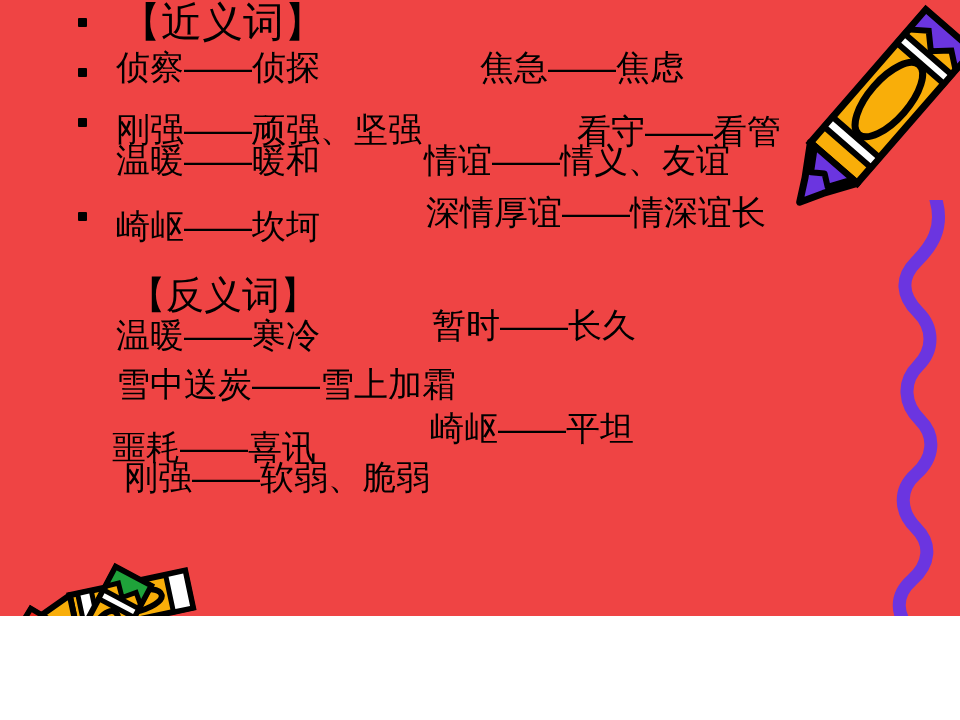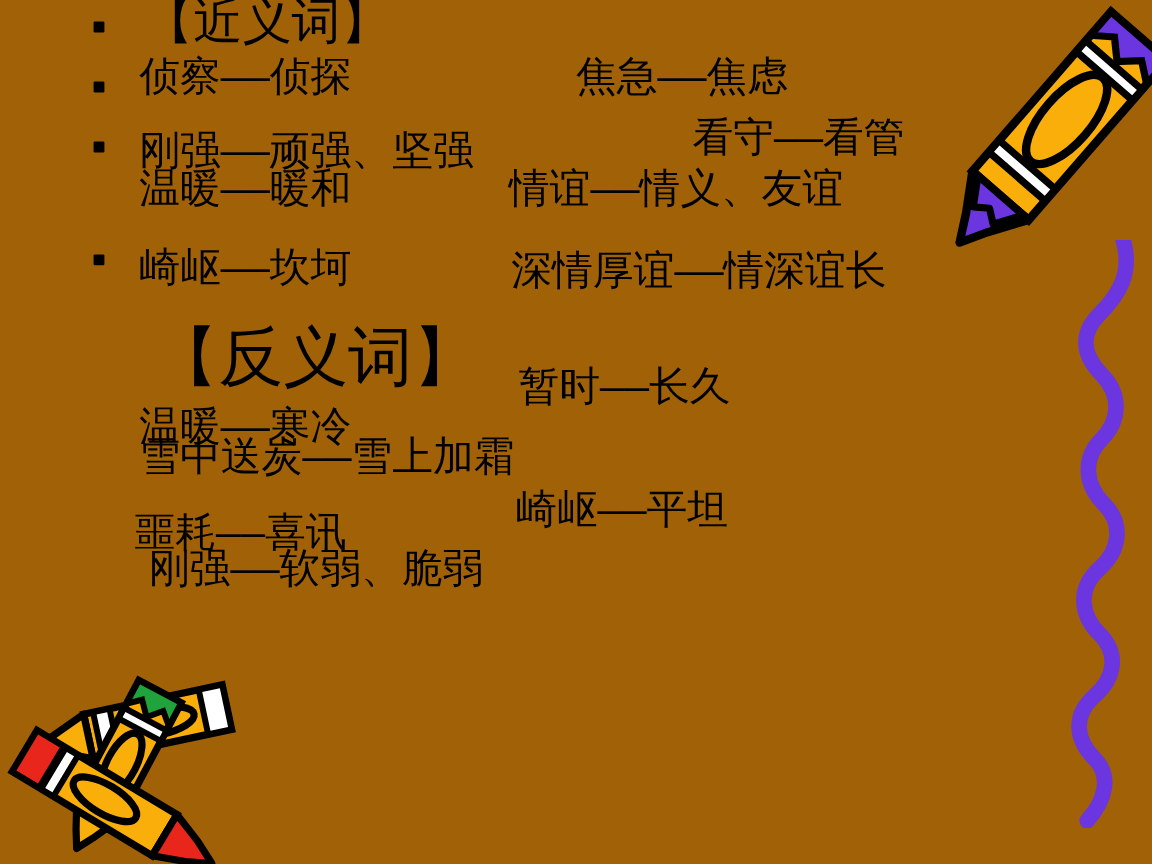--- a/index.html
+++ b/index.html
@@ -3,24 +3,24 @@
 <meta charset="utf-8">
 <style>
   html, body {
     margin: 0;
     padding: 0;
     background: #ffffff;
   }
   #slide {
     position: relative;
     width: 960px;
-    height: 720px;
-    background: #a16207;
+    height: 616px;
+    background: #ef4444;
     overflow: hidden;
-    font-family: Liberation Mono, monospace;
+    font-family: Liberation Sans, sans-serif;
     color: #000000;
   }
 
   
   .run {
     position: absolute;
     white-space: pre;
     font-size: 34px;
     line-height: 1;
     color: #000;
@@ -66,34 +66,34 @@
     <span class="dot" style="left:78px; top:68px;"></span>
     <span class="dot" style="left:78px; top:118px;"></span>
     <span class="dot" style="left:78px; top:212px;"></span>
 
     <div class="run" style="left:120px; top:2px; font-size:41px;">【近义词】</div>
 
     <div class="run" style="left:116px; top:50px;">侦察——侦探</div>
     <div class="run" style="left:480px; top:50px;">焦急——焦虑</div>
 
     <div class="run" style="left:116px; top:112px;">刚强——顽强、坚强</div>
-    <div class="run" style="left:577px; top:101px;">看守——看管</div>
+    <div class="run" style="left:577px; top:114px;">看守——看管</div>
 
     <div class="run" style="left:116px; top:143px;">温暖——暖和</div>
     <div class="run" style="left:424px; top:143px;">情谊——情义、友谊</div>
 
     <div class="run" style="left:116px; top:209px;">崎岖——坎坷</div>
-    <div class="run" style="left:426px; top:212px;">深情厚谊——情深谊长</div>
+    <div class="run" style="left:426px; top:195px;">深情厚谊——情深谊长</div>
   </div>
 
   <div>
 
-    <div class="run" style="left:128px; top:276px; font-size:54px;">【反义词】</div>
+    <div class="run" style="left:128px; top:276px; font-size:38px;">【反义词】</div>
 
-    <div class="run" style="left:116px; top:318px;margin-top:24px;">温暖——寒冷</div>
+    <div class="run" style="left:116px; top:318px;">温暖——寒冷</div>
     <div class="run" style="left:432px; top:308px;">暂时——长久</div>
 
     <div class="run" style="left:116px; top:367px;">雪中送炭——雪上加霜</div>
 
     <div class="run" style="left:112px; top:430px;">噩耗——喜讯</div>
     <div class="run" style="left:430px; top:411px;">崎岖——平坦</div>
 
     <div class="run" style="left:124px; top:460px;">刚强——软弱、脆弱</div>
   </div>
 

